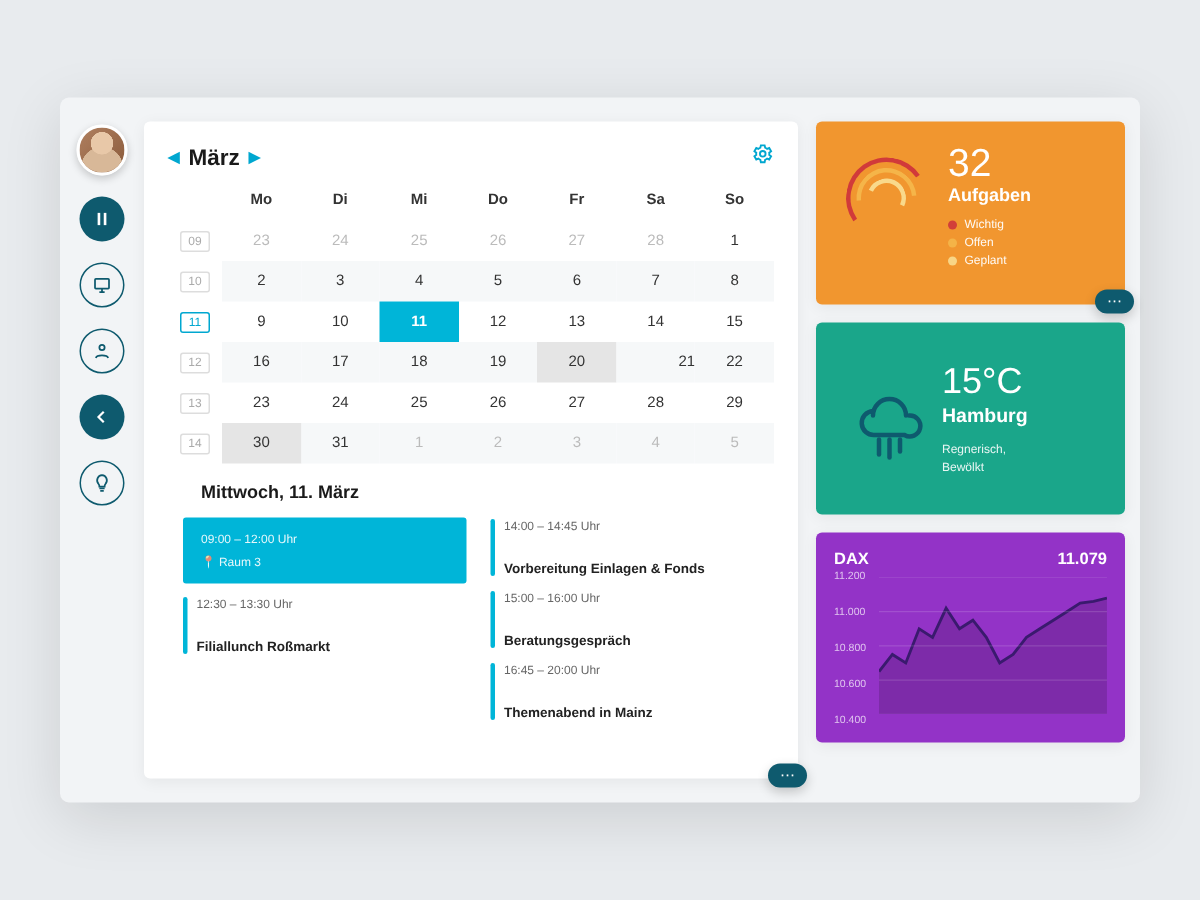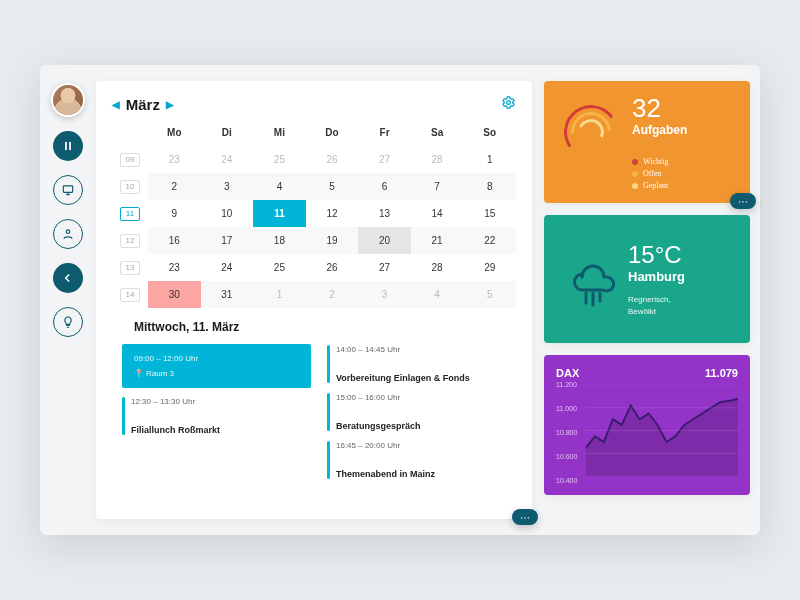--- a/index.html
+++ b/index.html
@@ -43,21 +43,21 @@
 .card { border-radius:4px; position:relative; color:#fff; box-shadow:0 2px 10px rgba(0,0,0,.06); padding:14px; }
 .tasks { background:#f1962f; height:122px; display:flex; align-items:flex-start; }
 .tasks .rings { width:70px; height:90px; position:relative; }
 .tasks .rings span { position:absolute; border-radius:50%; border:3px solid; border-right-color:transparent; border-bottom-color:transparent; }
 .tasks .rings .r1 { width:54px; height:54px; left:6px; top:10px; border-color:#d13a3a; border-right-color:transparent; border-bottom-color:transparent; transform:rotate(10deg);}
 .tasks .rings .r2 { width:40px; height:40px; left:13px; top:17px; border-color:#f5b549; border-right-color:transparent; border-bottom-color:transparent; transform:rotate(40deg);}
 .tasks .rings .r3 { width:26px; height:26px; left:20px; top:24px; border-color:#f9d98b; border-right-color:transparent; border-bottom-color:transparent; transform:rotate(70deg);}
 .tasks .info { margin-left:4px; }
 .tasks .big { font-size:26px; font-weight:300; line-height:1; }
 .tasks .sub { font-size:12px; font-weight:600; margin-top:2px; }
-.tasks ul { list-style:none; margin-top:20px;font-family:Liberation Serif, serif; }
+.tasks ul { list-style:none; margin-top:8px; }
 .tasks ul li { font-size:8px; display:flex; align-items:center; gap:5px; margin-bottom:3px; opacity:.95;}
 .tasks ul li::before { content:""; width:6px; height:6px; border-radius:50%; background:#d13a3a; }
 .tasks ul li:nth-child(2)::before { background:#f5b549; }
 .tasks ul li:nth-child(3)::before { background:#f9d98b; }
 .weather { background:#1aa68a; height:128px; display:flex; align-items:center; }
 .weather .icon { width:70px; display:flex; justify-content:center; color:#0e5a6e; }
 .weather .big { font-size:24px; font-weight:400; }
 .weather .city { font-size:13px; font-weight:600; }
 .weather .desc { font-size:8px; margin-top:10px; line-height:1.4; opacity:.9;}
 .stocks { background:#9333c7; height:140px; padding:12px; }
@@ -157,36 +157,36 @@
           <div class="cell">14</div>
           <div class="cell">15</div>
           <div class="wk">
             <span>12</span>
           </div>
           <div class="cell" style="background: rgb(246, 248, 249);">16</div>
           <div class="cell" style="background: rgb(246, 248, 249);">17</div>
           <div class="cell" style="background: rgb(246, 248, 249);">18</div>
           <div class="cell" style="background: rgb(246, 248, 249);">19</div>
           <div class="cell" style="background: #e5e5e5;">20</div>
-          <div class="cell" style="background: rgb(246, 248, 249);">21</div>
+          <div class="cell" style="background: rgb(246, 248, 249); text-align: right;">21</div>
           <div class="cell" style="background: rgb(246, 248, 249);">22</div>
           <div class="wk">
             <span>13</span>
           </div>
           <div class="cell">23</div>
           <div class="cell">24</div>
           <div class="cell">25</div>
           <div class="cell">26</div>
           <div class="cell">27</div>
           <div class="cell">28</div>
           <div class="cell">29</div>
           <div class="wk">
             <span>14</span>
           </div>
-          <div class="cell" style="background: #fca5a5;">30</div>
+          <div class="cell" style="background: #e5e5e5;">30</div>
           <div class="cell" style="background: rgb(246, 248, 249);">31</div>
           <div class="cell dim" style="background: rgb(246, 248, 249);">1</div>
           <div class="cell dim" style="background: rgb(246, 248, 249);">2</div>
           <div class="cell dim" style="background: rgb(246, 248, 249);">3</div>
           <div class="cell dim" style="background: rgb(246, 248, 249);">4</div>
           <div class="cell dim" style="background: rgb(246, 248, 249);">5</div>
         </div>
 
       <div class="day-title">Mittwoch, 11. März</div>
 

